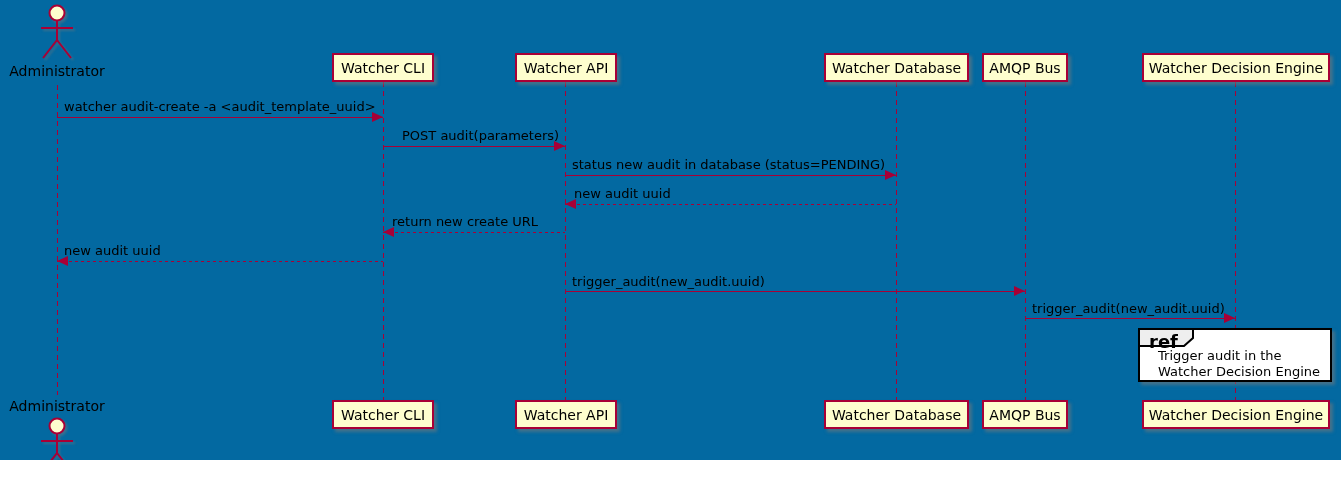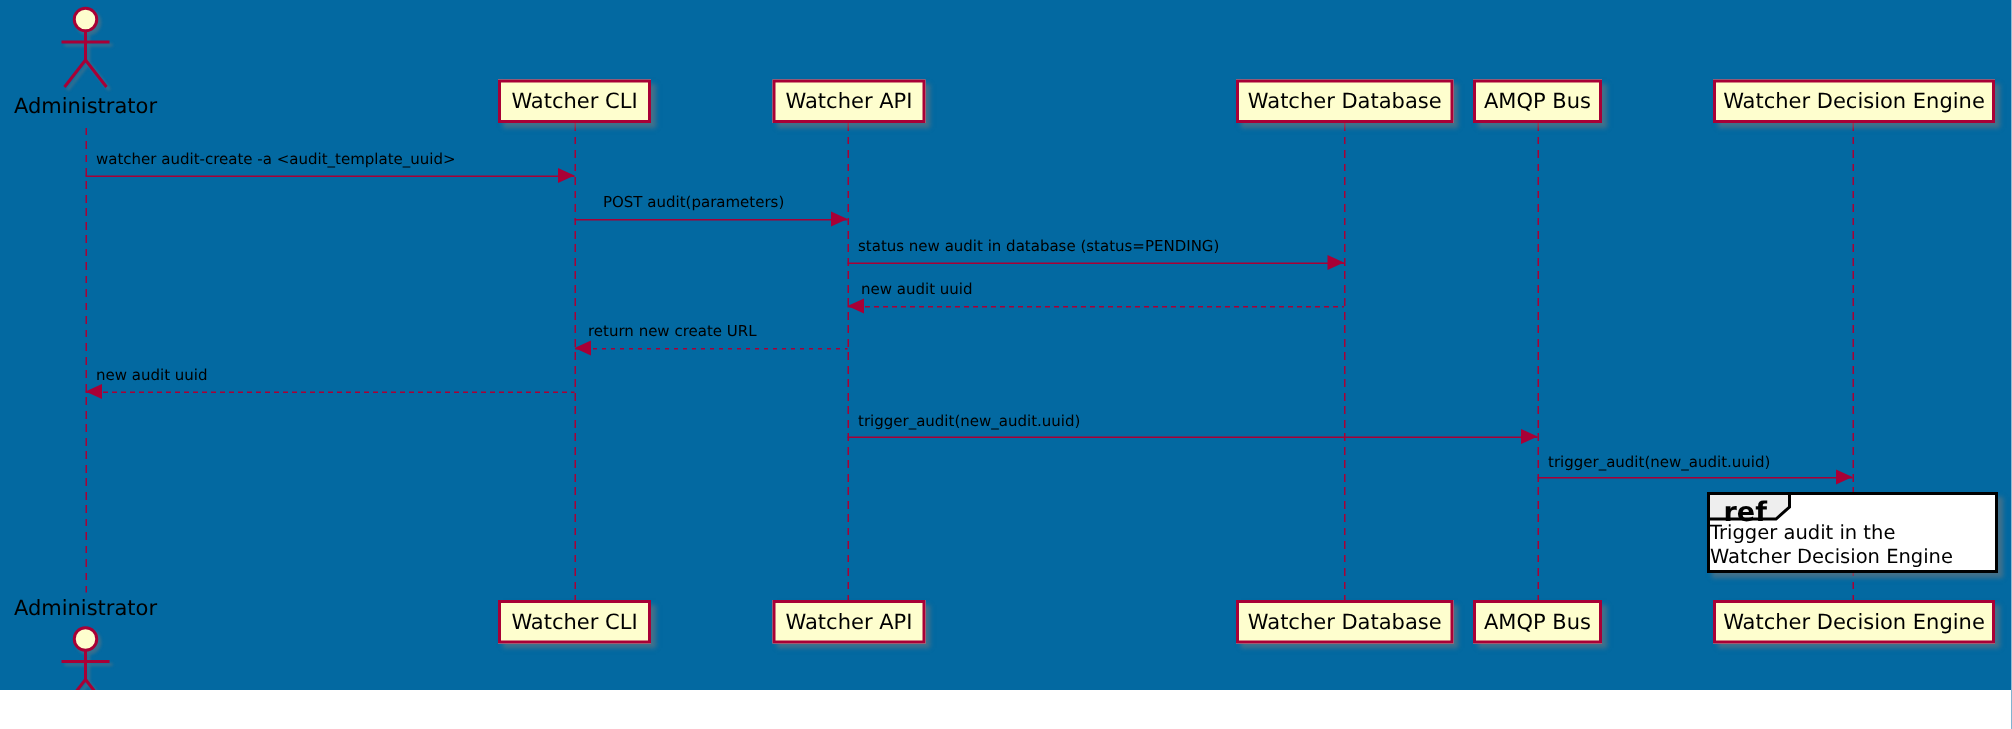--- a/index.html
+++ b/index.html
@@ -14,21 +14,21 @@
     background:var(--c-participant-fill);border:2px solid var(--c-participant-border);
     display:flex;align-items:center;justify-content:center;
     font-size:14px;color:var(--c-text);white-space:nowrap;
     box-shadow:3px 3px 3px rgba(120,120,120,.55);z-index:3;
   }
   .lifeline{
     position:absolute;width:1px;z-index:0;
     background-image:repeating-linear-gradient(180deg,var(--c-lifeline) 0 5px,transparent 5px 9px);
   }
   .msg-label{
-    position:absolute;font-size:10px;line-height:15px;color:var(--c-text);
+    position:absolute;font-size:13px;line-height:15px;color:var(--c-text);
     white-space:nowrap;z-index:2;
   }
   .msg-line{position:absolute;height:0;z-index:1;}
   .msg-line.solid{border-top:1px solid var(--c-arrow);}
   .msg-line.dashed{
     height:1px;border:none;
     background-image:repeating-linear-gradient(90deg,var(--c-arrow) 0 3px,transparent 3px 6px);
   }
   .arr{position:absolute;width:0;height:0;z-index:2;
     border-top:5px solid transparent;border-bottom:5px solid transparent;}
@@ -43,21 +43,21 @@
     position:absolute;left:1138px;top:328px;width:194px;height:54px;box-sizing:border-box;
     background:var(--c-ref-fill);border:2px solid var(--c-ref-border);
     box-shadow:3px 3px 3px rgba(120,120,120,.55);z-index:4;
   }
   .ref-tab{position:absolute;left:-2px;top:-2px;width:64px;height:20px;}
   .ref-keyword{
     position:absolute;left:9px;top:1px;font-size:18px;font-weight:bold;color:var(--c-text);z-index:5;
   }
   .ref-body{
     position:absolute;left:0;top:18px;width:100%;box-sizing:border-box;
-    font-size:13px;line-height:16px;color:var(--c-text);white-space:nowrap;
+    padding-left:18px;font-size:13px;line-height:16px;color:var(--c-text);white-space:nowrap;
   }
 </style>
 </head>
 <body>
 
 <div class="canvas" style="--c-participant-fill: #FEFECE; --c-participant-border: #A80036; --c-lifeline: #A80036; --c-arrow: #A80036; --c-text: #000000; --c-ref-border: #000000; --c-ref-fill: #FFFFFF; --c-ref-label-fill: #EEEEEE;">
 
   <div class="lifeline" style="left:57px;top:85px;height:310px;"></div>
   <div class="lifeline" style="left:383px;top:82px;height:318px;"></div>
   <div class="lifeline" style="left:565px;top:82px;height:318px;"></div>

